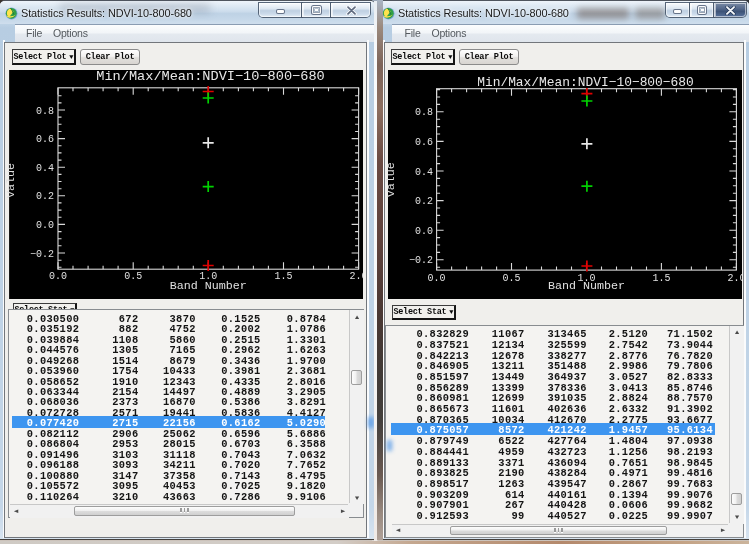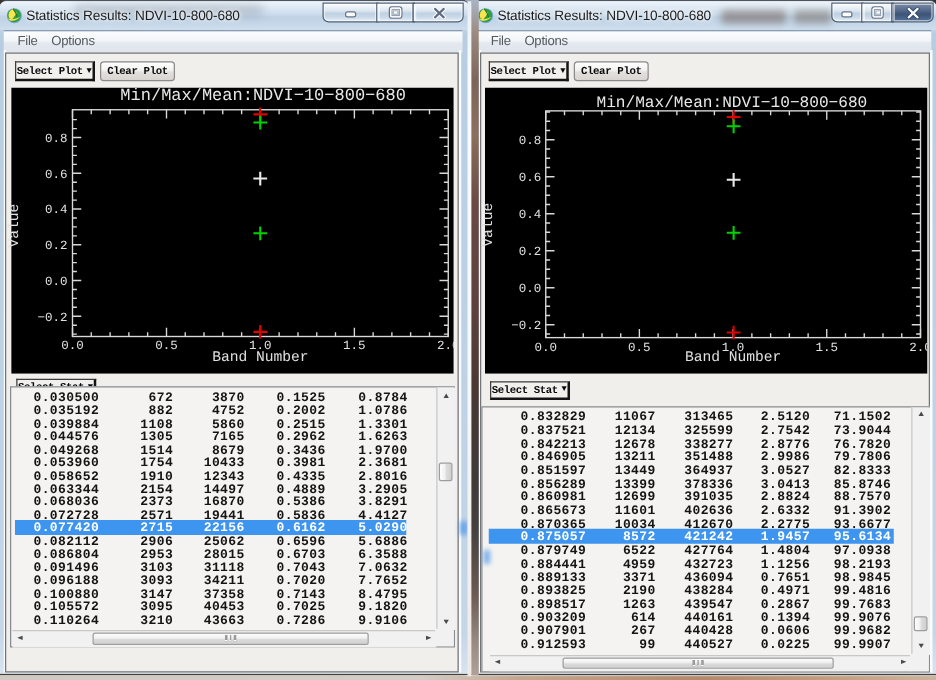--- a/index.html
+++ b/index.html
@@ -21,21 +21,21 @@
 .ticon{position:absolute;left:4.5px;top:4.5px;width:13px;height:13px;}
 .ttext{position:absolute;left:21px;top:5.5px;font-size:10.9px;letter-spacing:-0.1px;color:#1b1b1b;white-space:nowrap;
  text-shadow:0 0 3px #fff,0 0 6px #fff;}
 .capg{position:absolute;height:14px;}
 .capb{position:absolute;top:0;height:14px;display:flex;align-items:center;justify-content:center;
  background:linear-gradient(180deg,#fafcfe 0%,#dde7f1 40%,#bfd0e2 55%,#cbdaea 78%,#e8f0f7 100%);
  box-shadow:0 0 0 1px rgba(70,85,105,0.9), inset 0 0 0 1px rgba(255,255,255,0.55);}
 .ico-min{width:7px;height:2.5px;background:#fdfdfd;box-shadow:0 0 0 1px #67748a;display:block;margin-top:3px;border-radius:1px;}
 .ico-max{width:8.5px;height:7.5px;border:1.5px solid #fdfdfd;border-radius:1.5px;box-shadow:0 0 0 1px #67748a,inset 0 0 0 1px #98a3b2;display:flex;align-items:center;justify-content:center;background:transparent;}
 .ico-max>span{width:3px;height:2.5px;background:#fdfdfd;display:block;box-shadow:0 0 0 0.5px #8a97a8;}
-.mbar{position:absolute;left:3px;top:23px;width:calc(100% - 7.5px);height:17.5px;
+.mbar{position:absolute;left:15px;top:23px;width:calc(100% - 7.5px);height:17.5px;
  background:linear-gradient(180deg,#fcfdfe 0%,#f2f5f8 45%,#e4e9ef 55%,#dfe5ec 100%);
  border-top:1px solid #8a9cb2;text-decoration:underline;}
 .mi{position:absolute;top:2px;font-size:10.5px;letter-spacing:-0.2px;color:#54595e;}
 .client{position:absolute;background:#f0efec;border:1px solid #72767b;}
 .btn-flat{position:absolute;background:#f1f0ed;border:1px solid #3c3c3c;border-right:2px solid #151515;border-bottom:2px solid #151515;
  font-family:"Liberation Mono",monospace;font-size:8.5px;font-weight:bold;color:#0a0a0a;
  display:flex;align-items:center;justify-content:center;white-space:nowrap;letter-spacing:-0.3px;overflow:hidden;}
 .da{font-size:7px;margin-left:3px;margin-top:1px;letter-spacing:0;}
 .btn-std{position:absolute;background:linear-gradient(180deg,#fefefe 0%,#f2f1f0 45%,#e2e0dd 55%,#d8d5d1 100%);
  border:1px solid #8b8b8b;border-radius:3px;

